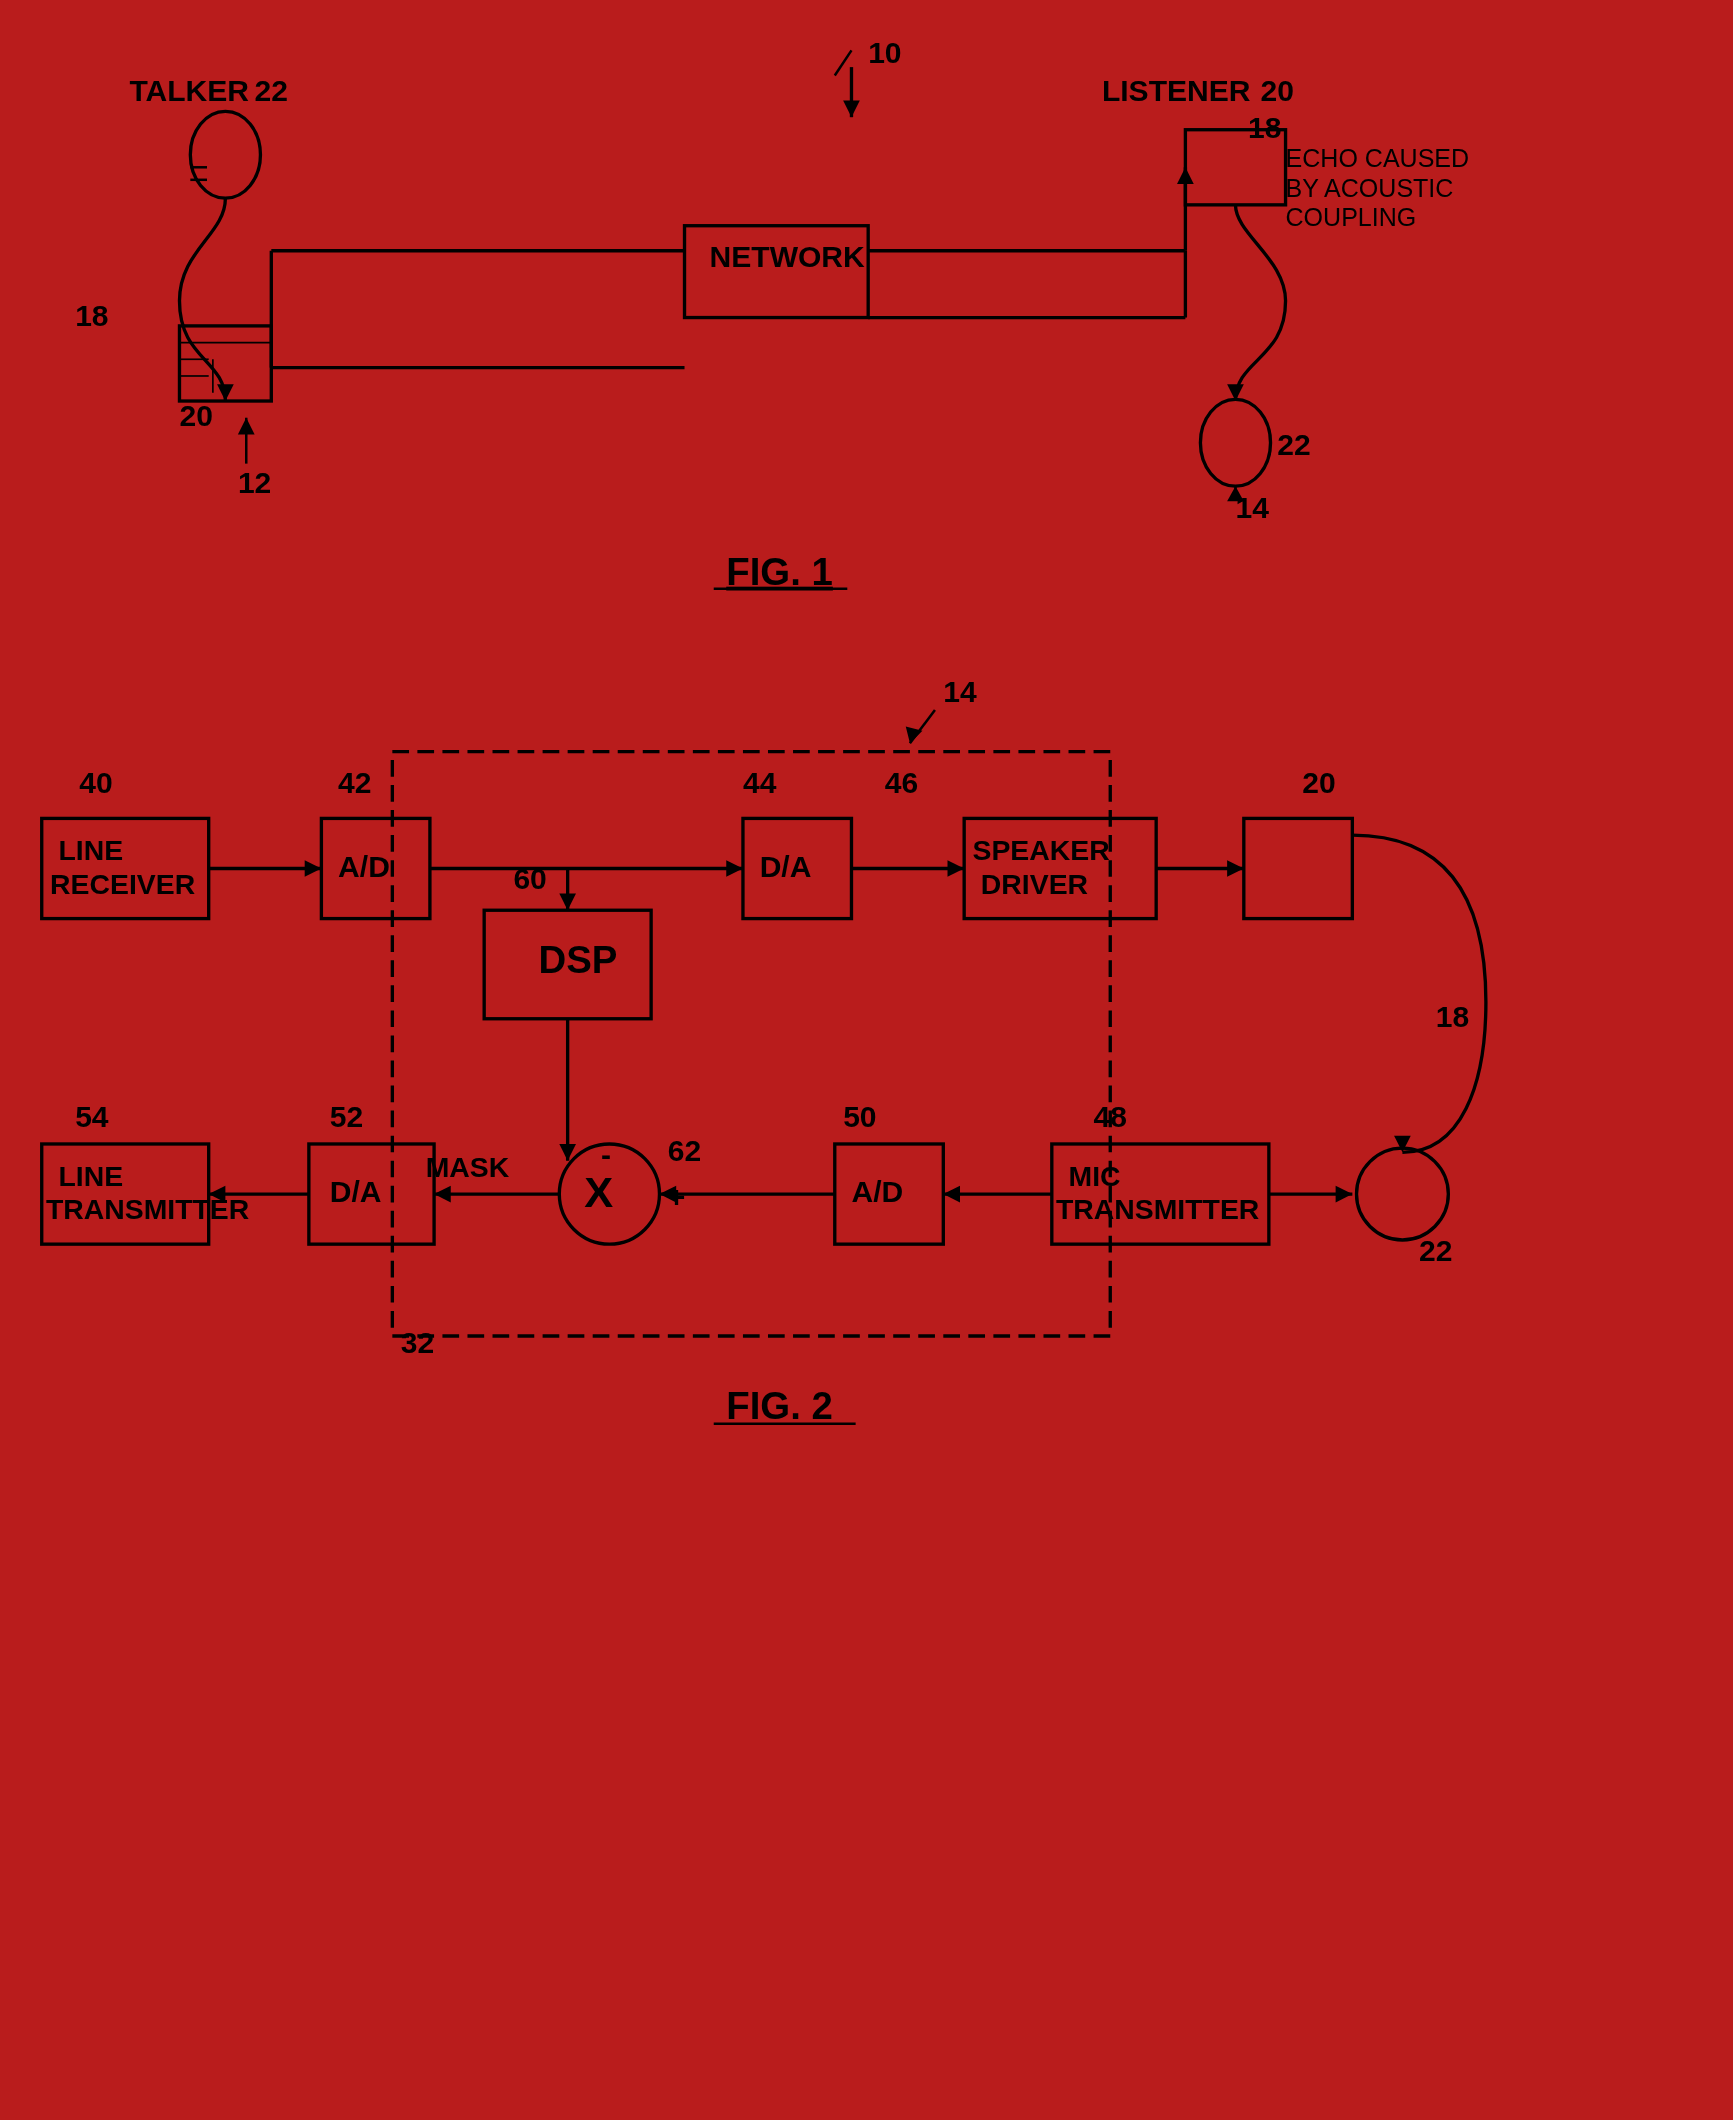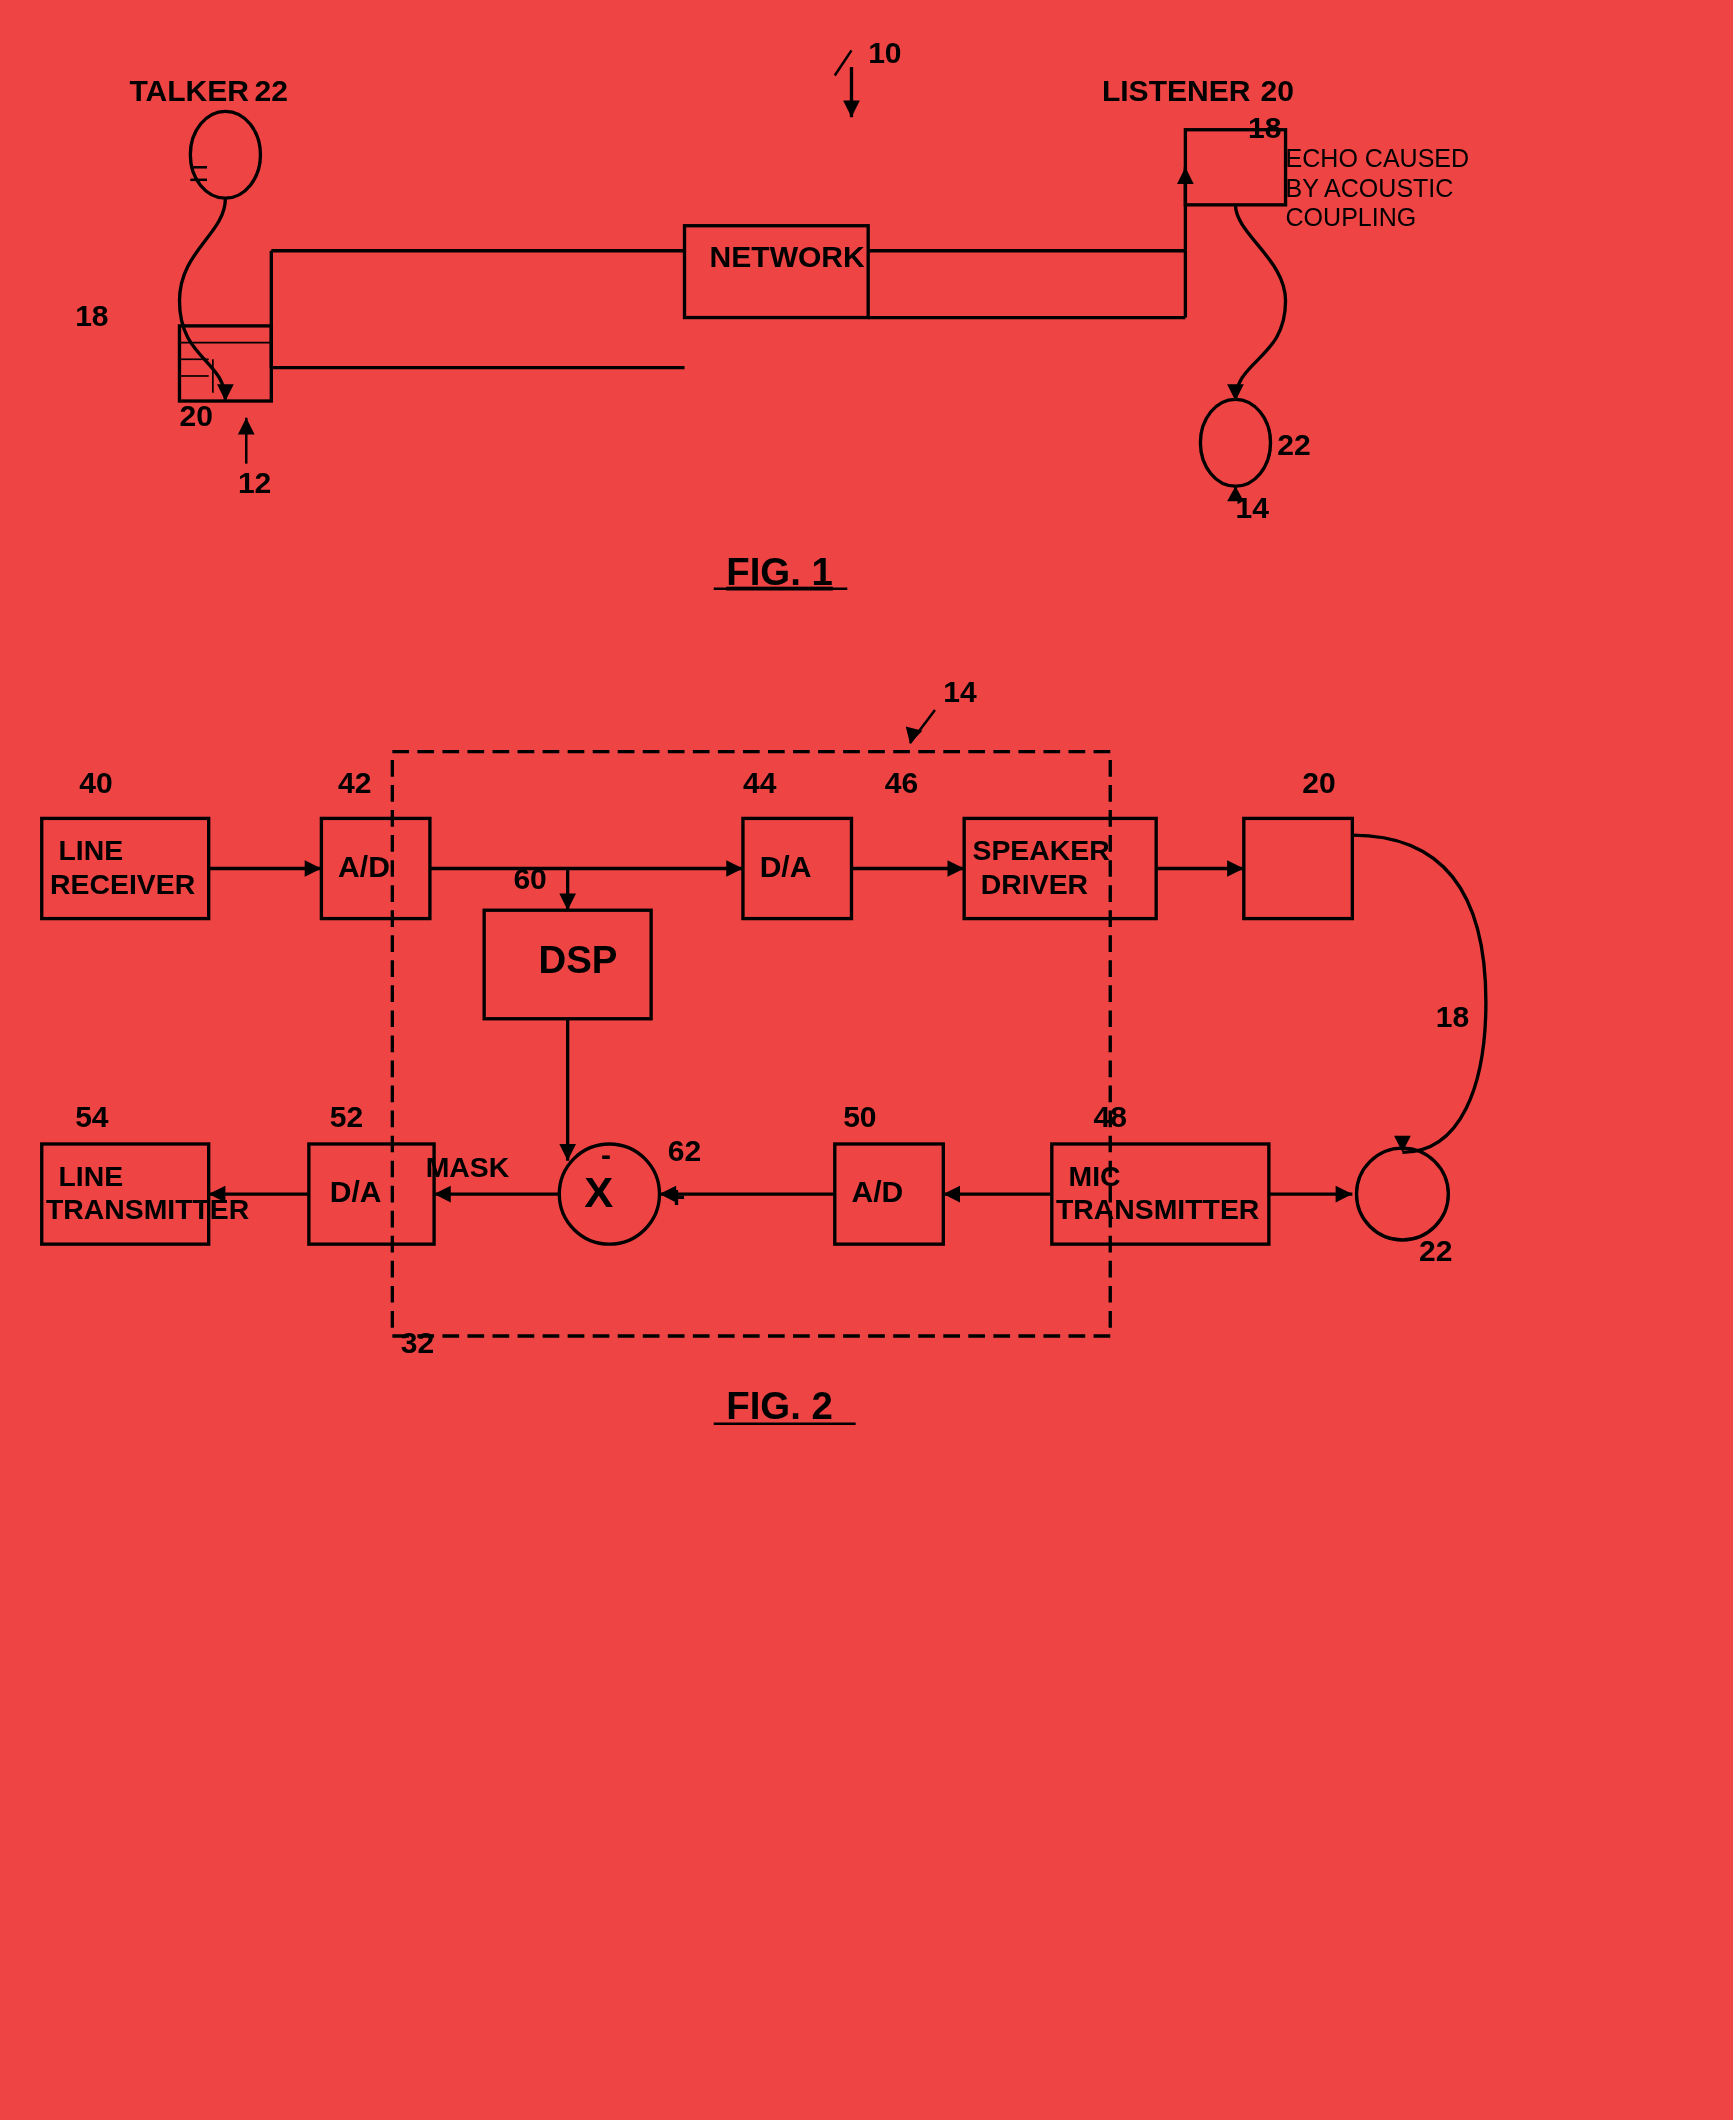--- a/index.html
+++ b/index.html
@@ -8,21 +8,21 @@
       font-family: Arial, sans-serif;
       width: 1733px;
       height: 2121px;
       position: relative;
       overflow: hidden;
     }
     .page {
       width: 1733px;
       height: 2121px;
       position: relative;
-      background: #ef4444;
+      background: #b91c1c;
     }
     svg {
       position: absolute;
       top: 0;
       left: 0;
       width: 1733px;
       height: 2121px;
     }
     text {
       font-family: Arial, sans-serif;

